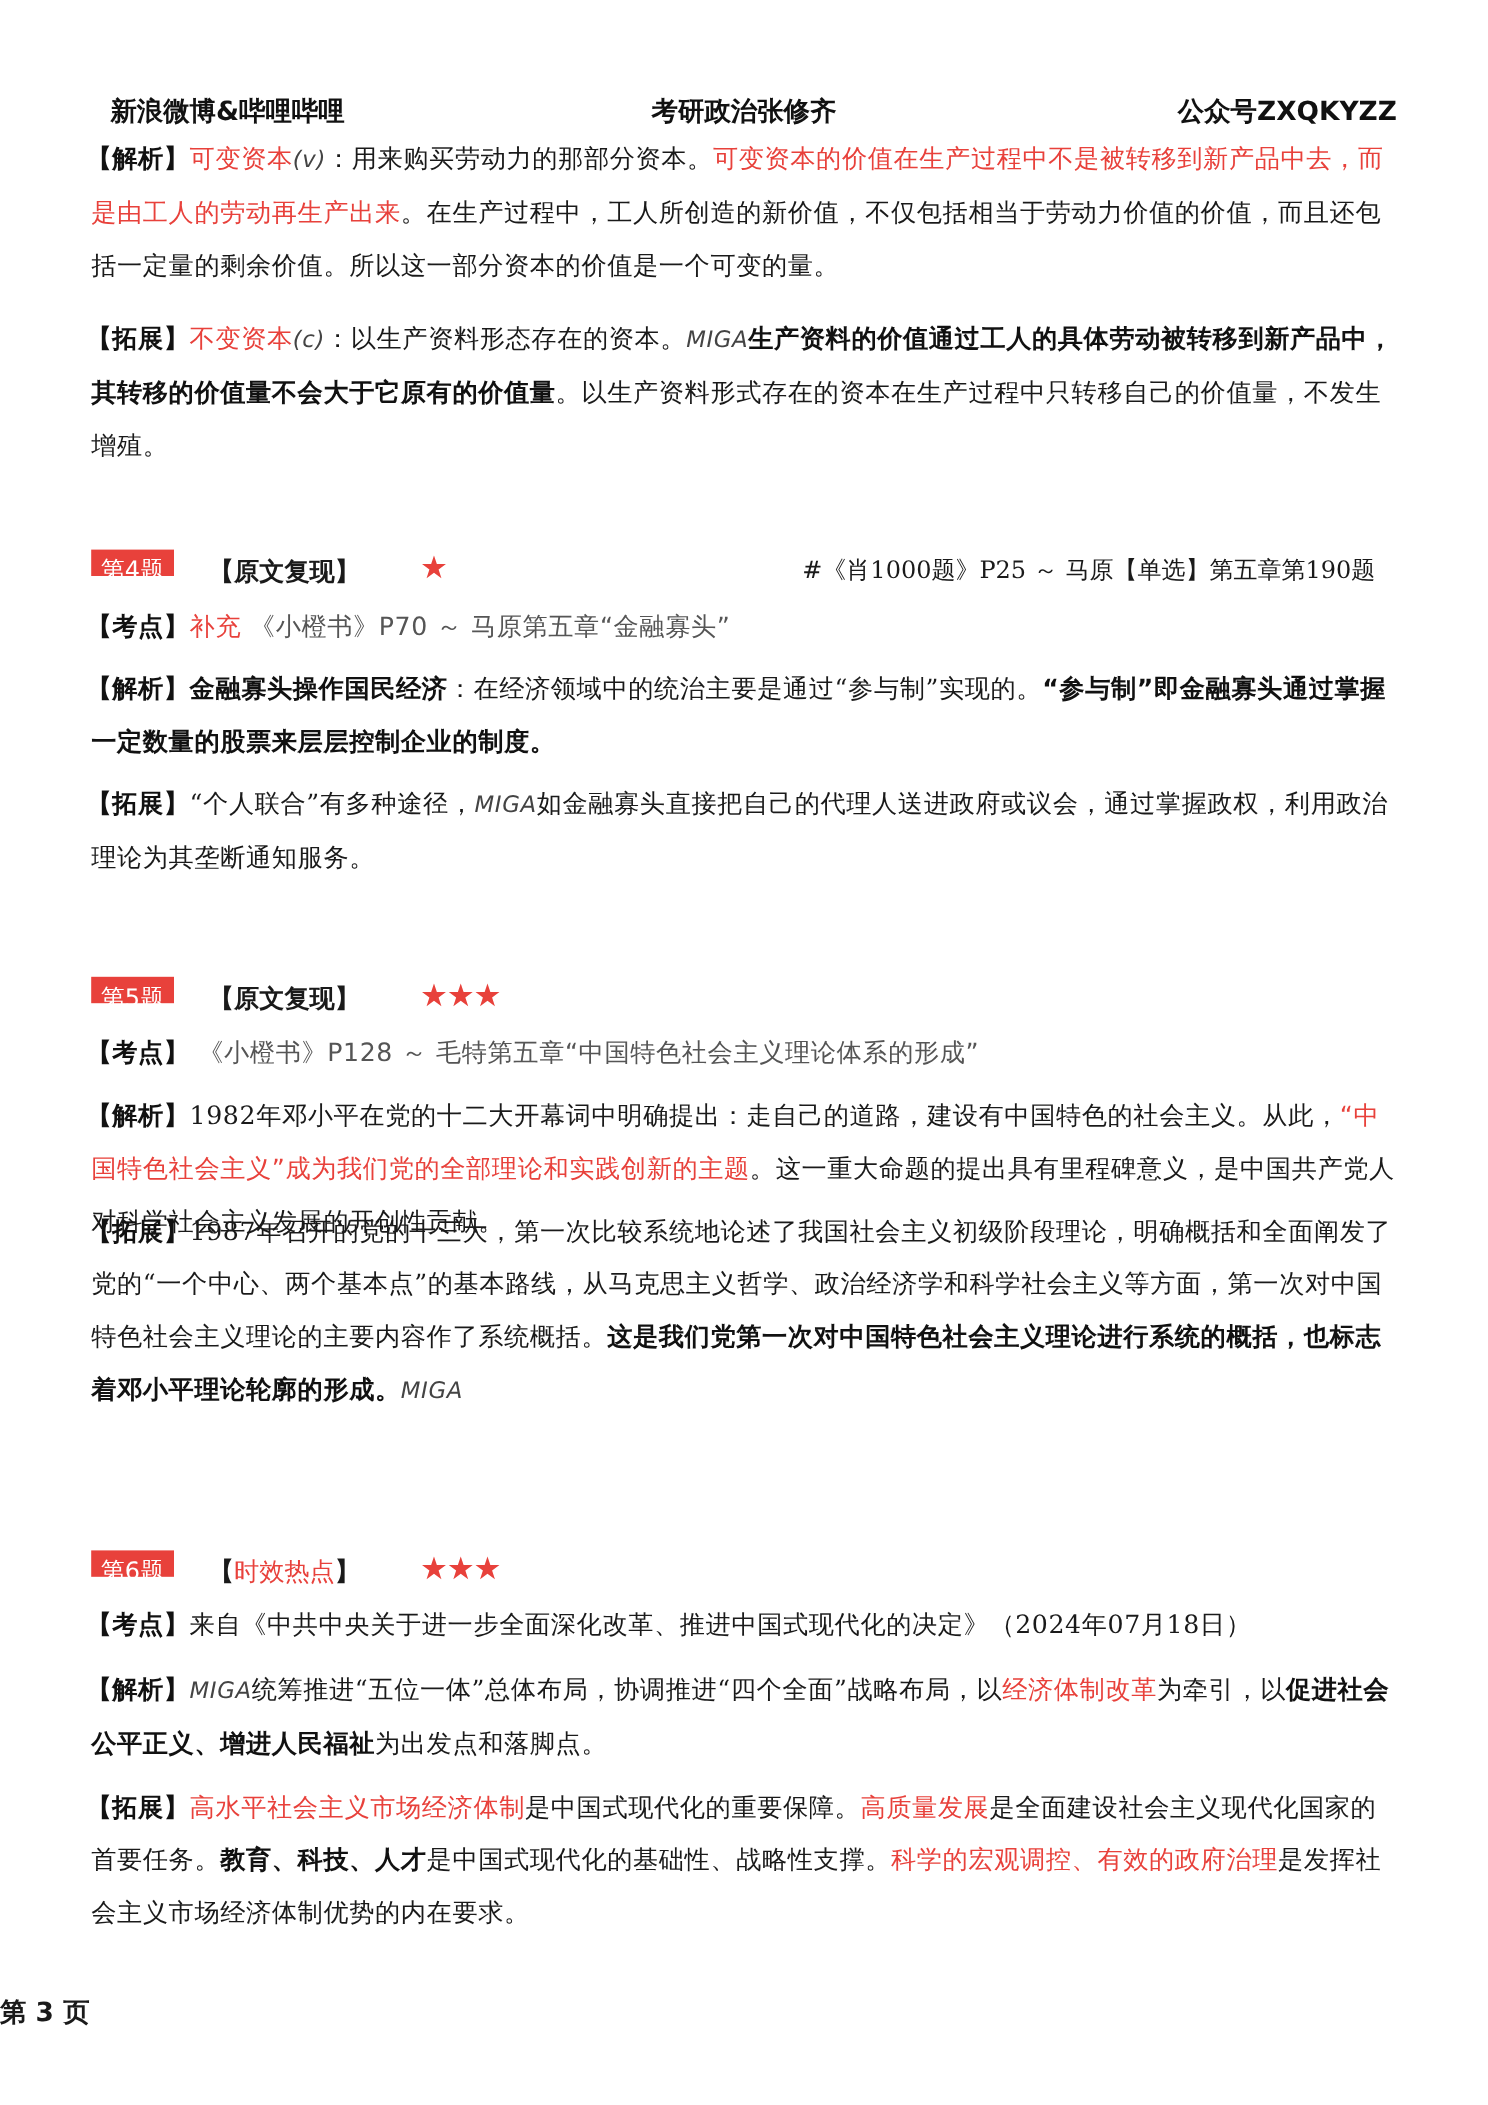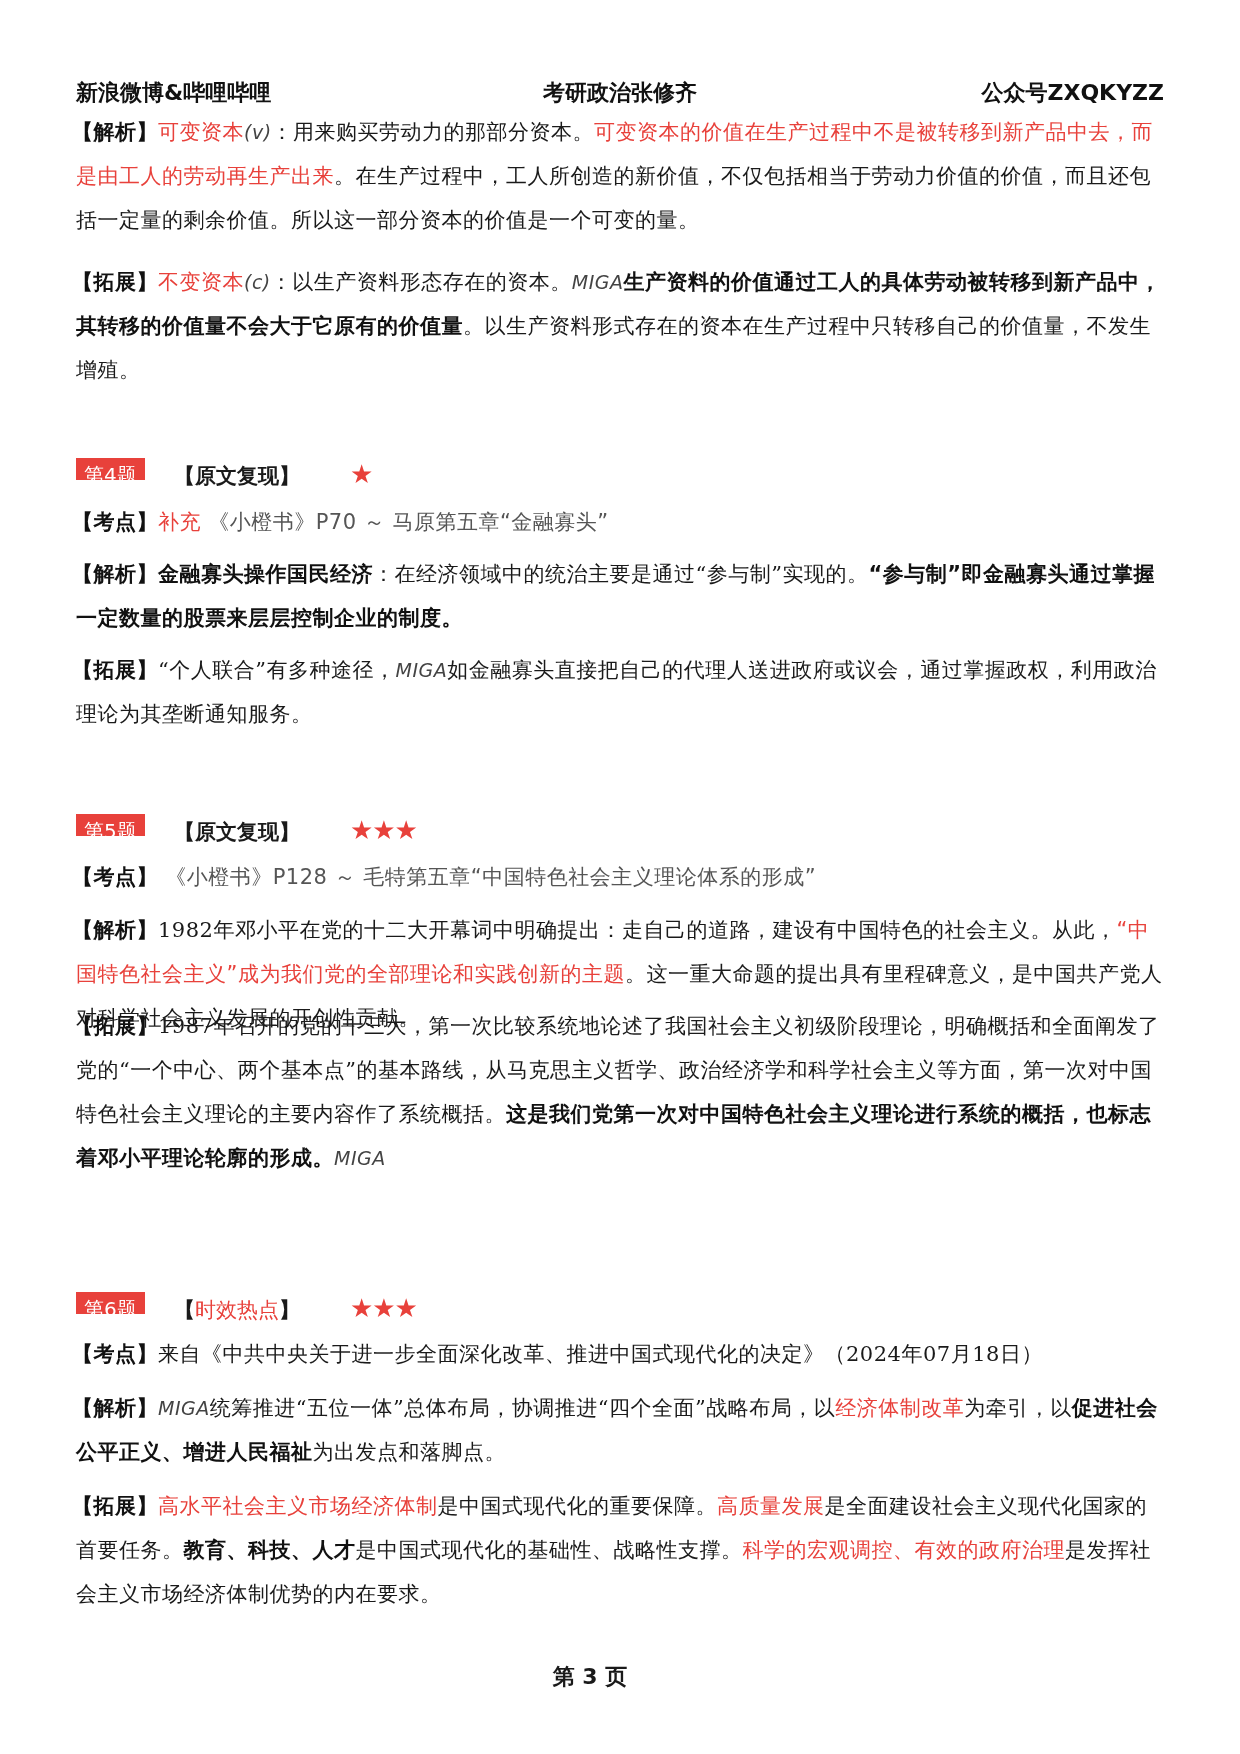--- a/index.html
+++ b/index.html
@@ -1,36 +1,36 @@
 <!DOCTYPE html>
 <html><head>
 <meta charset="utf-8">
 <style>
   * { box-sizing: border-box; margin: 0; padding: 0; }
   html, body { width: 1240px; height: 1754px; background: #ffffff; }
   body { position: relative; font-family: "DejaVu Serif", serif; color: #1a1a1a; overflow: hidden; }
   .header { position: absolute; top: 78px; left: 76px; right: 76px; height: 30px; font-family: "DejaVu Sans", sans-serif; font-weight: bold; font-size: 22px; color: #111; }
-  .header .l { position: absolute; left: 0; top: 0; }
+  .header .l { position: absolute; left: 16px; top: 0; }
   .header .c { position: absolute; left: 0; right: 0; text-align: center; top: 0; }
   .header .r { position: absolute; right: 0; top: 0; }
   .content { position: absolute; left: 76px; width: 1090px; }
   .para { font-size: 21px; line-height: 44px; margin-bottom: 0px; letter-spacing: 0.5px; }
   .tag { font-family: "DejaVu Sans", sans-serif; font-weight: bold; color: #111; margin-left: -4px; }
   .red { color: #e8413b; }
   .redb { color: #e8413b; font-family: "DejaVu Sans", sans-serif; font-weight: normal; }
   .bold { font-family: "DejaVu Sans", sans-serif; font-weight: bold; color: #111; }
   .sans { font-family: "DejaVu Sans", sans-serif; }
   .ital { font-family: "DejaVu Sans", sans-serif; font-style: italic; color: #444; font-size: 19px; }
   .gray { font-family: "DejaVu Sans", sans-serif; color: #555; }
   .qhead { position: absolute; left: 76px; width: 1090px; height: 34px; }
   .qnum { position: absolute; left: 0; top: 0; background: #e8413b; color: #fff; font-family: "DejaVu Sans", sans-serif; font-size: 20px; padding: 3px 8px; height: 22px; line-height: 28px; }
   .qtype { position: absolute; left: 98px; top: 4px; font-family: "DejaVu Sans", sans-serif; font-weight: bold; font-size: 21px; }
   .qstars { position: absolute; left: 274px; top: 0px; color: #e8413b; font-size: 26px; line-height: 32px; letter-spacing: -1px; }
   .qsrc { position: absolute; right: 20px; top: 4px; font-size: 20px; }
-  .footer { position: absolute; top: 1662px; left: 0; width: 1180px; text-align: center; font-family: "DejaVu Sans", sans-serif; font-weight: bold; font-size: 22px; }
+  .footer { position: absolute; top: 1662px; left: 0; width: 1180px; font-family: "DejaVu Sans", sans-serif; font-weight: bold; font-size: 22px; }
 </style>
 </head>
 <body>
 
 <div class="header">
   <span class="l">新浪微博&amp;哔哩哔哩</span>
   <span class="c">考研政治张修齐</span>
   <span class="r">公众号ZXQKYZZ</span>
 </div>
 
@@ -38,20 +38,21 @@
   <p class="para"><span class="tag">【解析】</span><span class="redb">可变资本</span><span class="ital">(v)</span><span>：用来购买劳动力的那部分资本。</span><span class="redb">可变资本的价值在生产过程中不是被转移到新产品中去，而是由工人的劳动再生产出来</span><span>。在生产过程中，工人所创造的新价值，不仅包括相当于劳动力价值的价值，而且还包括一定量的剩余价值。所以这一部分资本的价值是一个可变的量。</span></p>
 </div>
 <div class="content" style="top:260px;">
   <p class="para"><span class="tag">【拓展】</span><span class="redb">不变资本</span><span class="ital">(c)</span><span>：以生产资料形态存在的资本。</span><span class="ital">MIGA</span><span class="bold">生产资料的价值通过工人的具体劳动被转移到新产品中，其转移的价值量不会大于它原有的价值量</span><span>。以生产资料形式存在的资本在生产过程中只转移自己的价值量，不发生增殖。</span></p>
 </div>
 
 <div class="qhead" style="top:458px;">
   <span class="qnum">第4题</span>
   <span class="qtype">【原文复现】</span>
   <span class="qstars">★</span>
+  <span class="qsrc">#《肖1000题》P25 ～ 马原【单选】第五章第190题</span>
 </div>
 <div class="content" style="top:500px;">
   <p class="para"><span class="tag">【考点】</span><span class="red sans">补充</span> <span class="gray">《小橙书》P70 ～ 马原第五章“金融寡头”</span></p>
 </div>
 <div class="content" style="top:552px;">
   <p class="para"><span class="tag">【解析】</span><span class="bold">金融寡头操作国民经济</span><span>：在经济领域中的统治主要是通过“参与制”实现的。</span><span class="bold">“参与制”即金融寡头通过掌握一定数量的股票来层层控制企业的制度。</span></p>
 </div>
 <div class="content" style="top:648px;">
   <p class="para"><span class="tag">【拓展】</span><span>“个人联合”有多种途径，</span><span class="ital">MIGA</span><span>如金融寡头直接把自己的代理人送进政府或议会，通过掌握政权，利用政治理论为其垄断通知服务。</span></p>
 </div>

